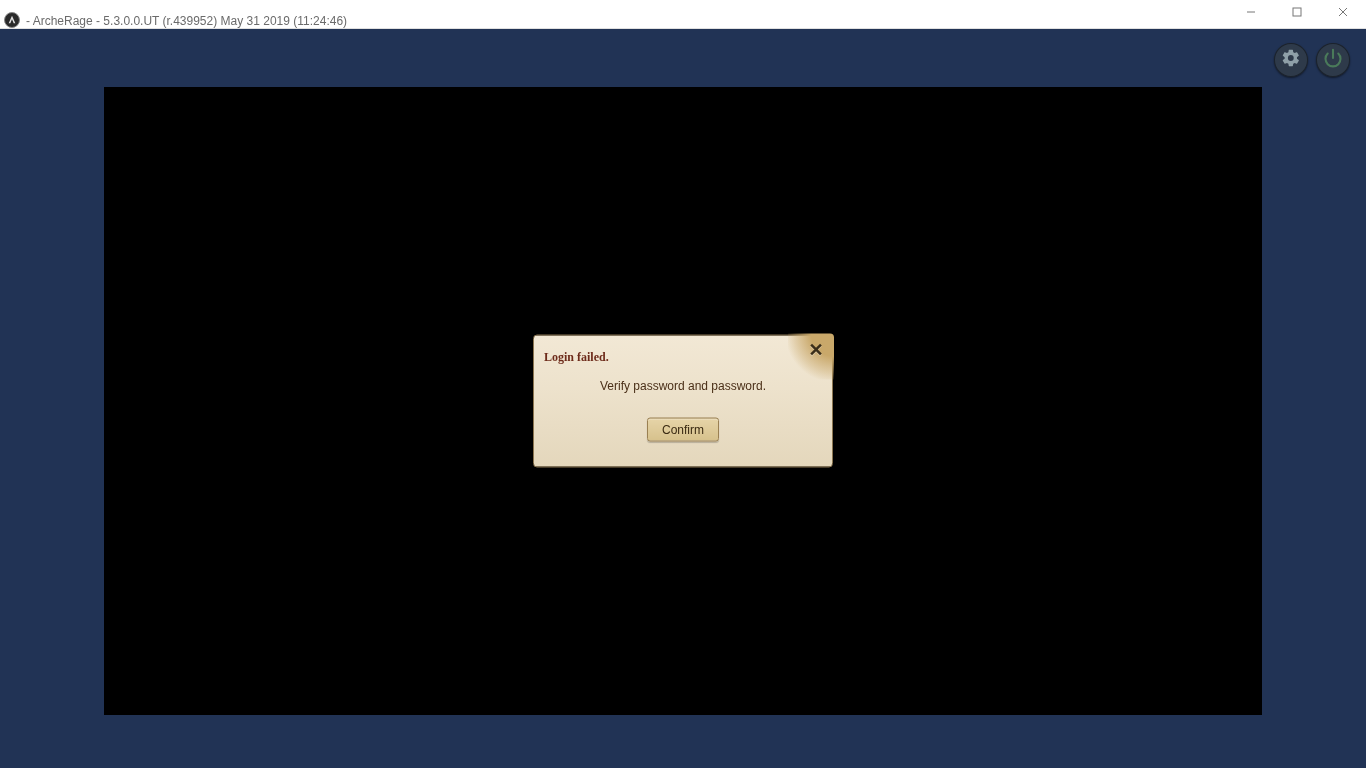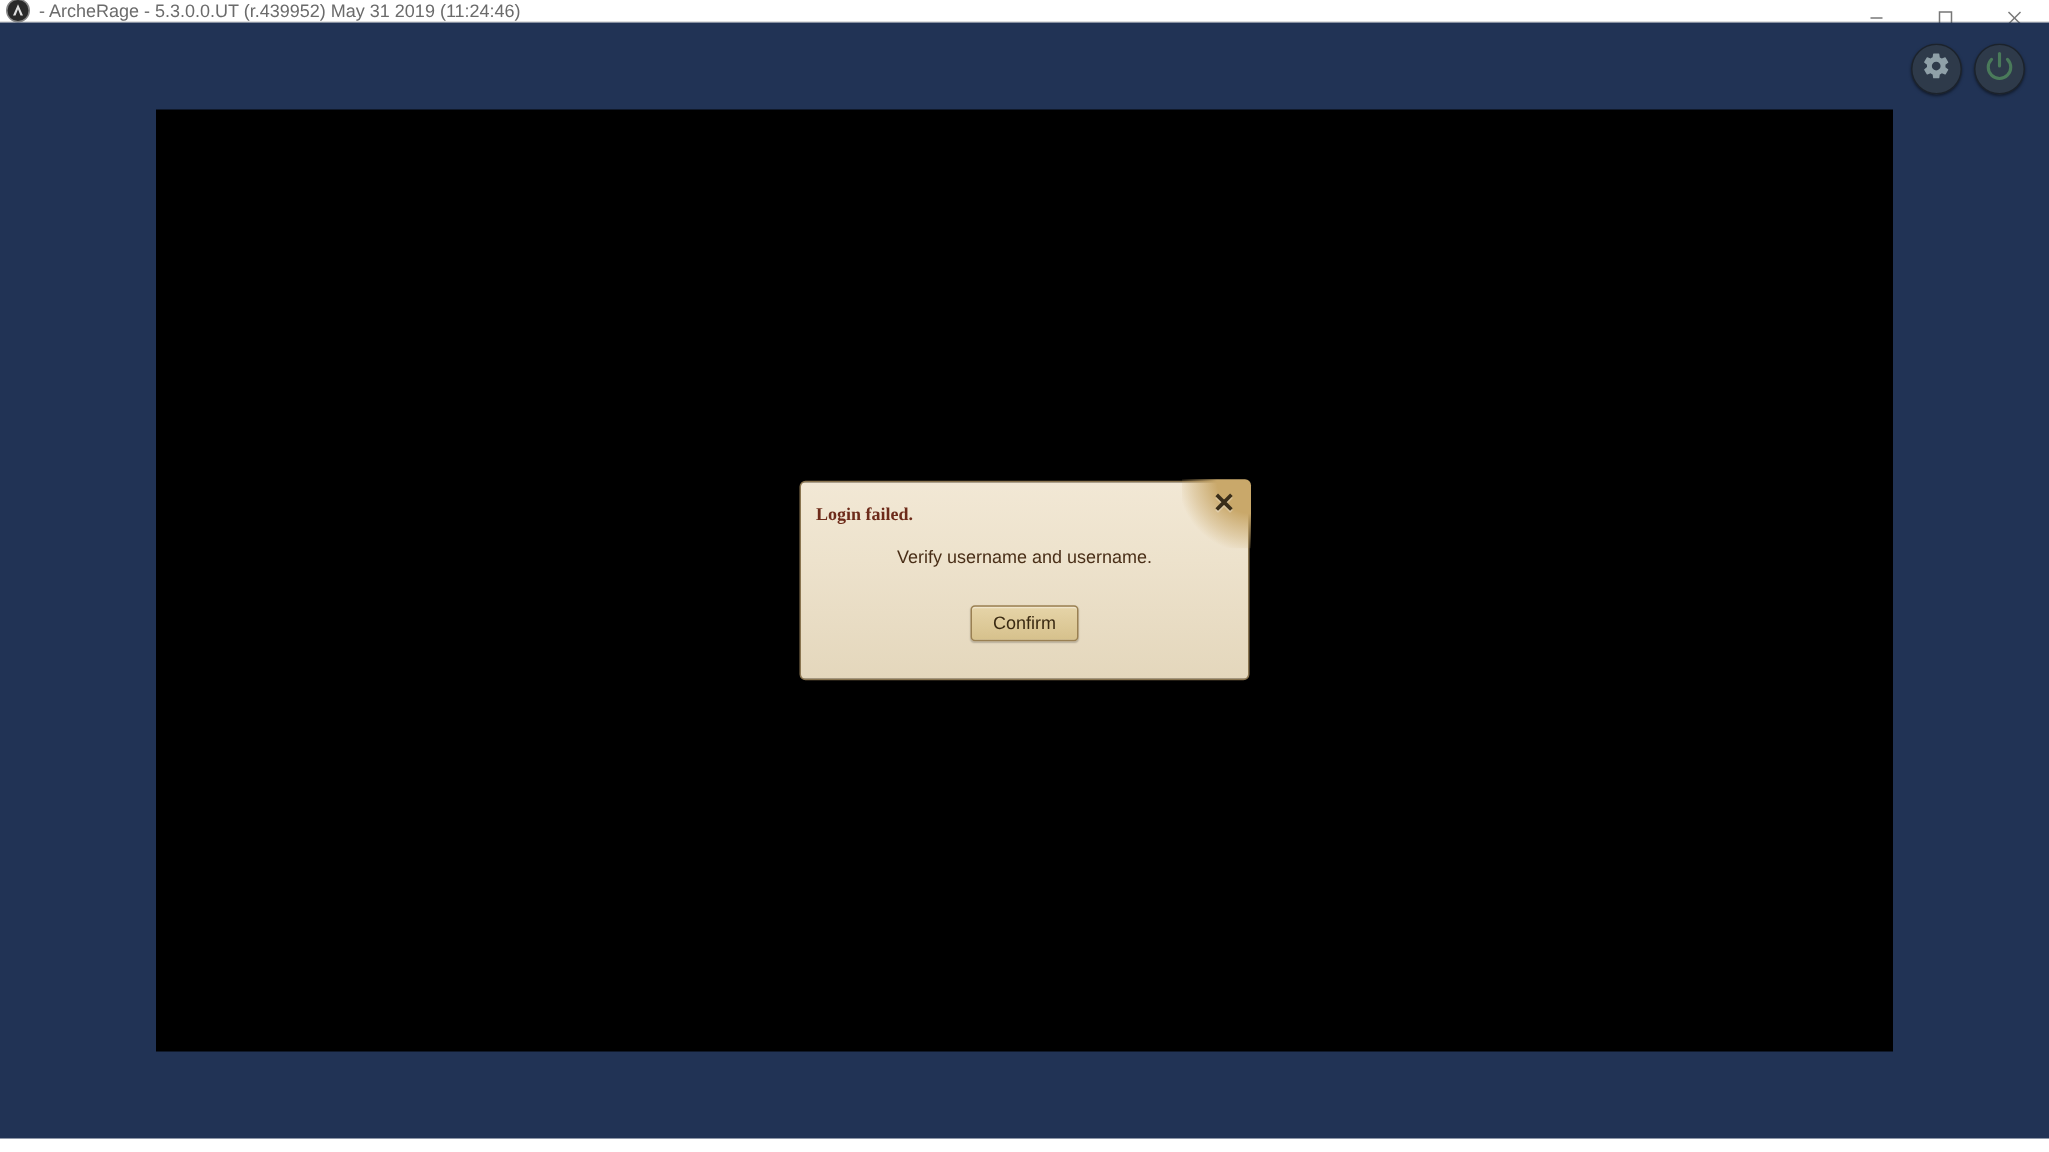--- a/index.html
+++ b/index.html
@@ -9,24 +9,24 @@
     }
     body {
       width: 1366px;
       height: 768px;
       font-family: "Segoe UI", Tahoma, sans-serif;
       background: #ffffff;
       overflow: hidden;
       position: relative;
     }
     .titlebar {
-      height: 15px;
+      height: 29px;
       background: #ffffff;
       display: flex;
-      align-items: center;
+      align-items: flex-end;
       padding: 0 4px;
       border-bottom: 1px solid #e0e0e0;
       position: relative;
     }
     .app-icon {
       width: 16px;
       height: 16px;
       border-radius: 50%;
       background: #2a2a2a;
       display: flex;
@@ -219,19 +219,19 @@
   </div>
 
   <div class="game-viewport">
 
     <div class="dialog">
       <div class="dialog-corner"></div>
       <div class="dialog-close">
         <span>✕</span>
       </div>
       <div class="dialog-title">Login failed.</div>
-      <div class="dialog-message">Verify username and username.</div>
+      <div class="dialog-message">Verify password and password.</div>
       <button class="dialog-button">Confirm</button>
     </div>
 
   </div>
 
 </div>
 
 </body></html>

